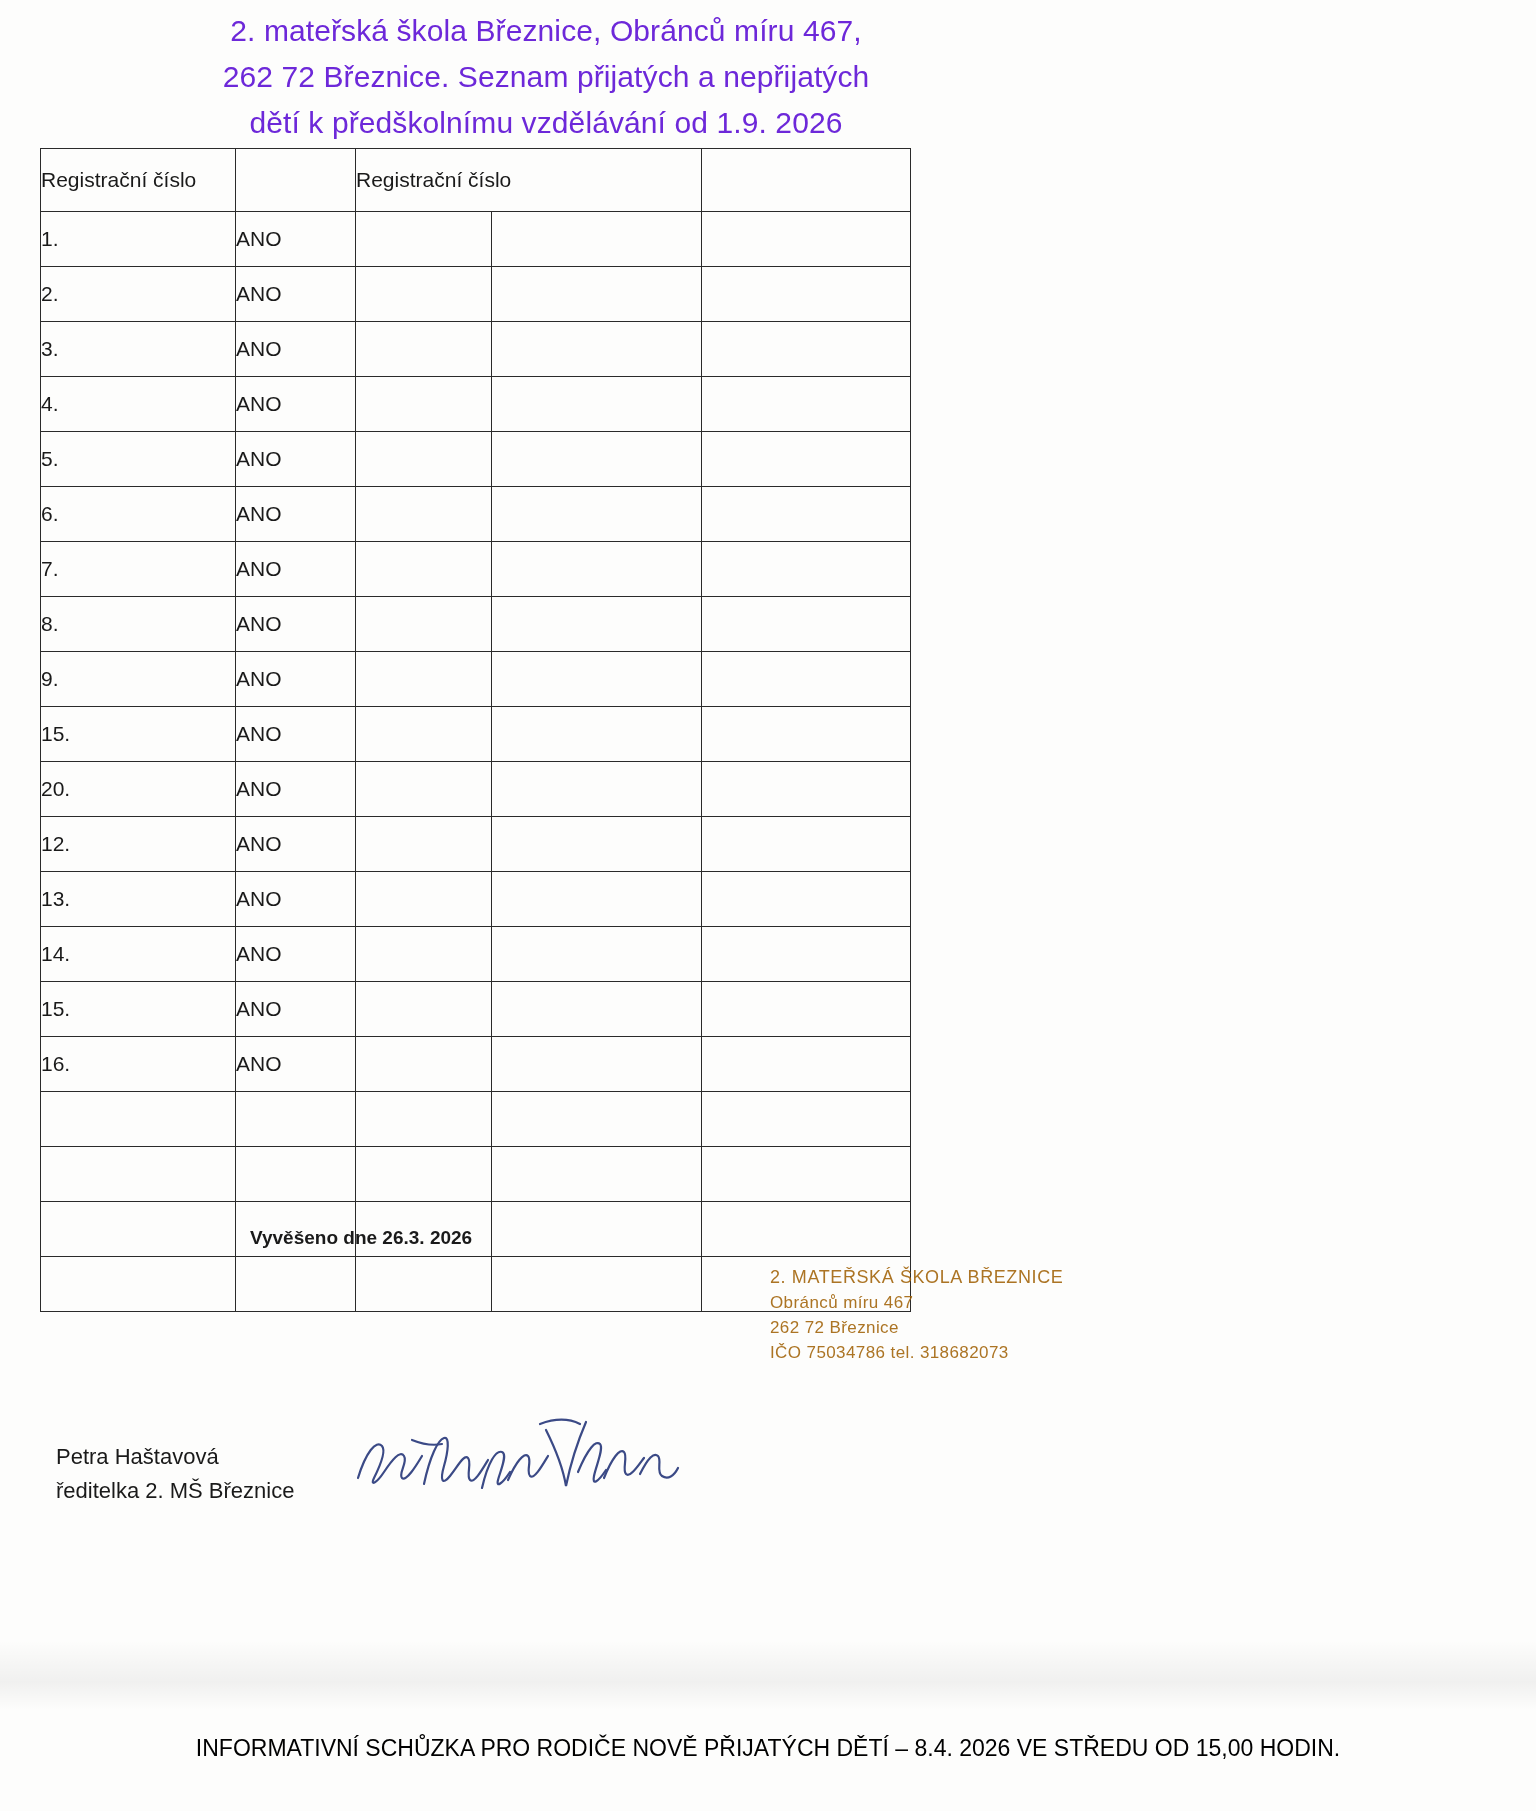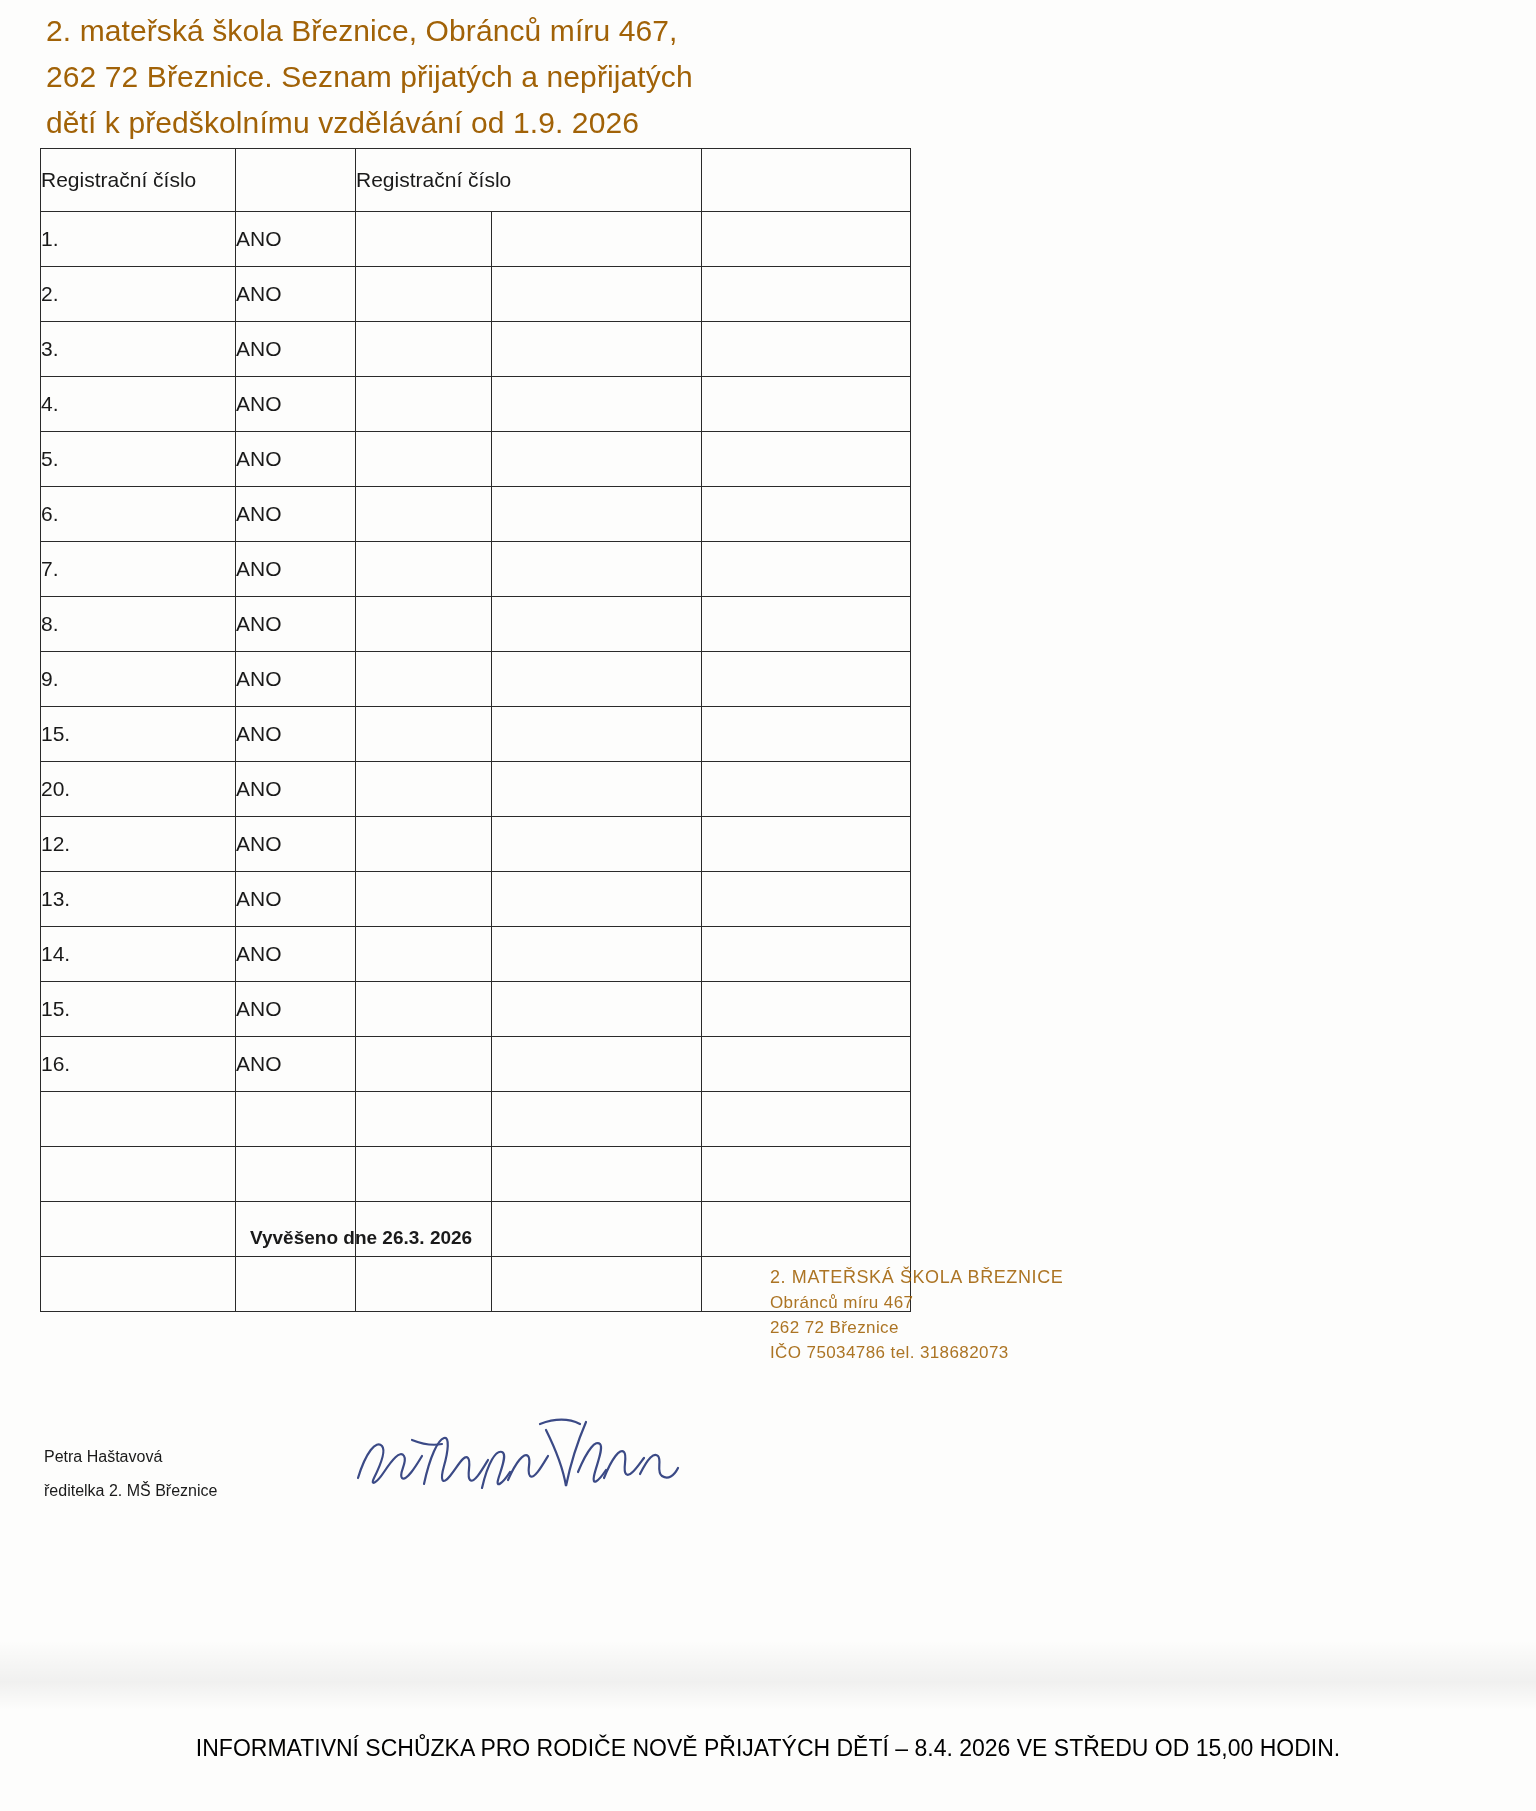--- a/index.html
+++ b/index.html
@@ -24,22 +24,23 @@
   }
 
   
   .doc-heading {
     position: absolute;
     top: 8px;
     left: 46px;
     width: 1000px;
     font-size: 30px;
     line-height: 46px;
-    color: #a16207;
+    color: #6d28d9;
     letter-spacing: 0.1px;
+    text-align: center;
   }
   .doc-heading div {
     white-space: nowrap;
   }
 
   
   .reg-table {
     position: absolute;
     left: 40px;
     top: 148px;
@@ -80,23 +81,23 @@
     position: absolute;
     left: 250px;
     top: 1227px;
     font-size: 19px;
     font-weight: bold;
   }
 
   
   .signer {
     position: absolute;
-    left: 44px;
+    left: 56px;
     top: 1440px;
-    font-size: 16px;
+    font-size: 22px;
     line-height: 34px;
   }
 
   .signature {
     position: absolute;
     left: 350px;
     top: 1400px;
     width: 330px;
     height: 110px;
     pointer-events: none;

